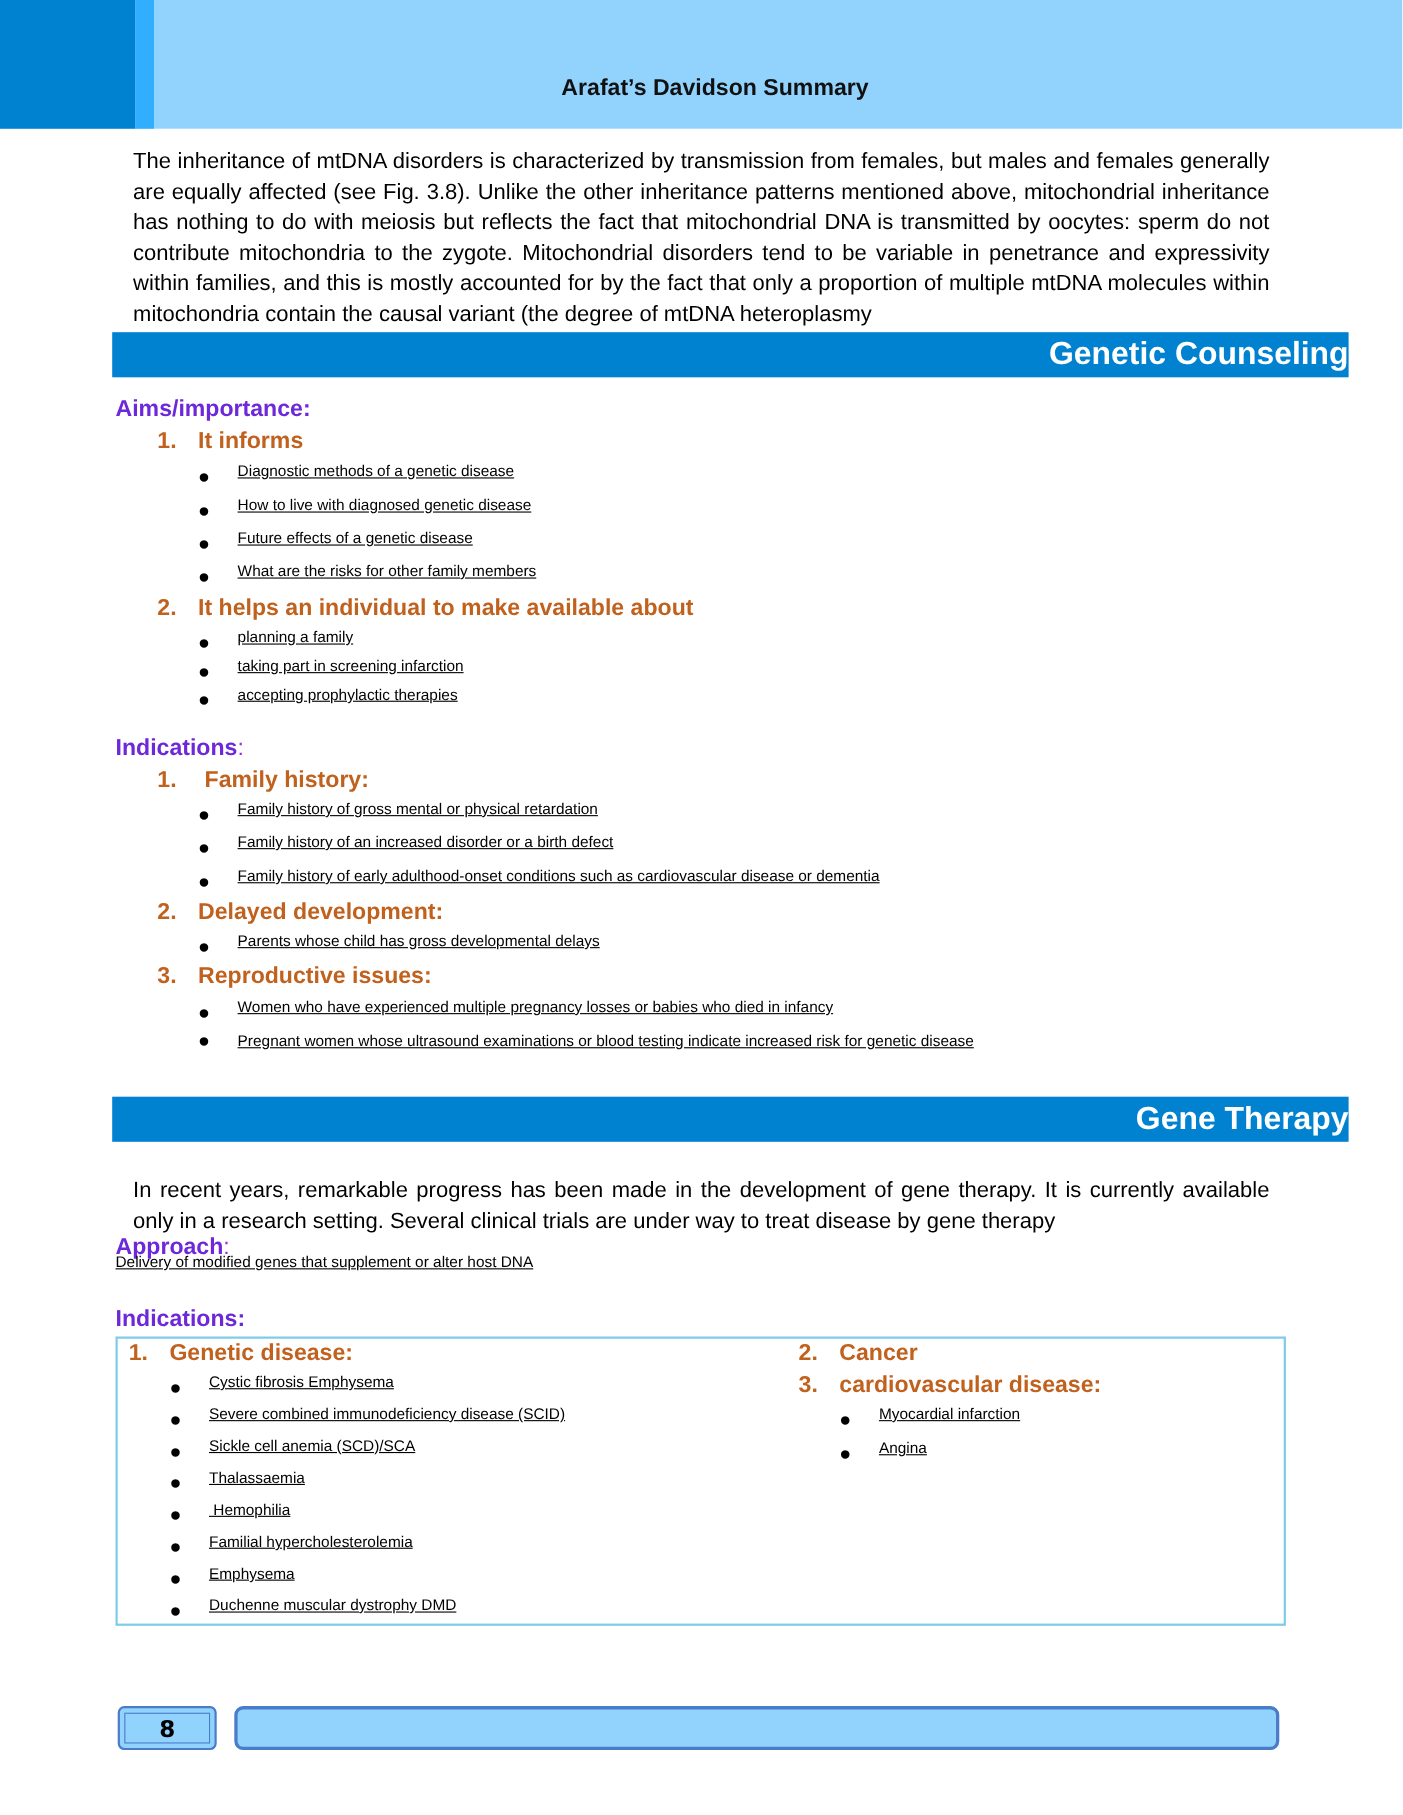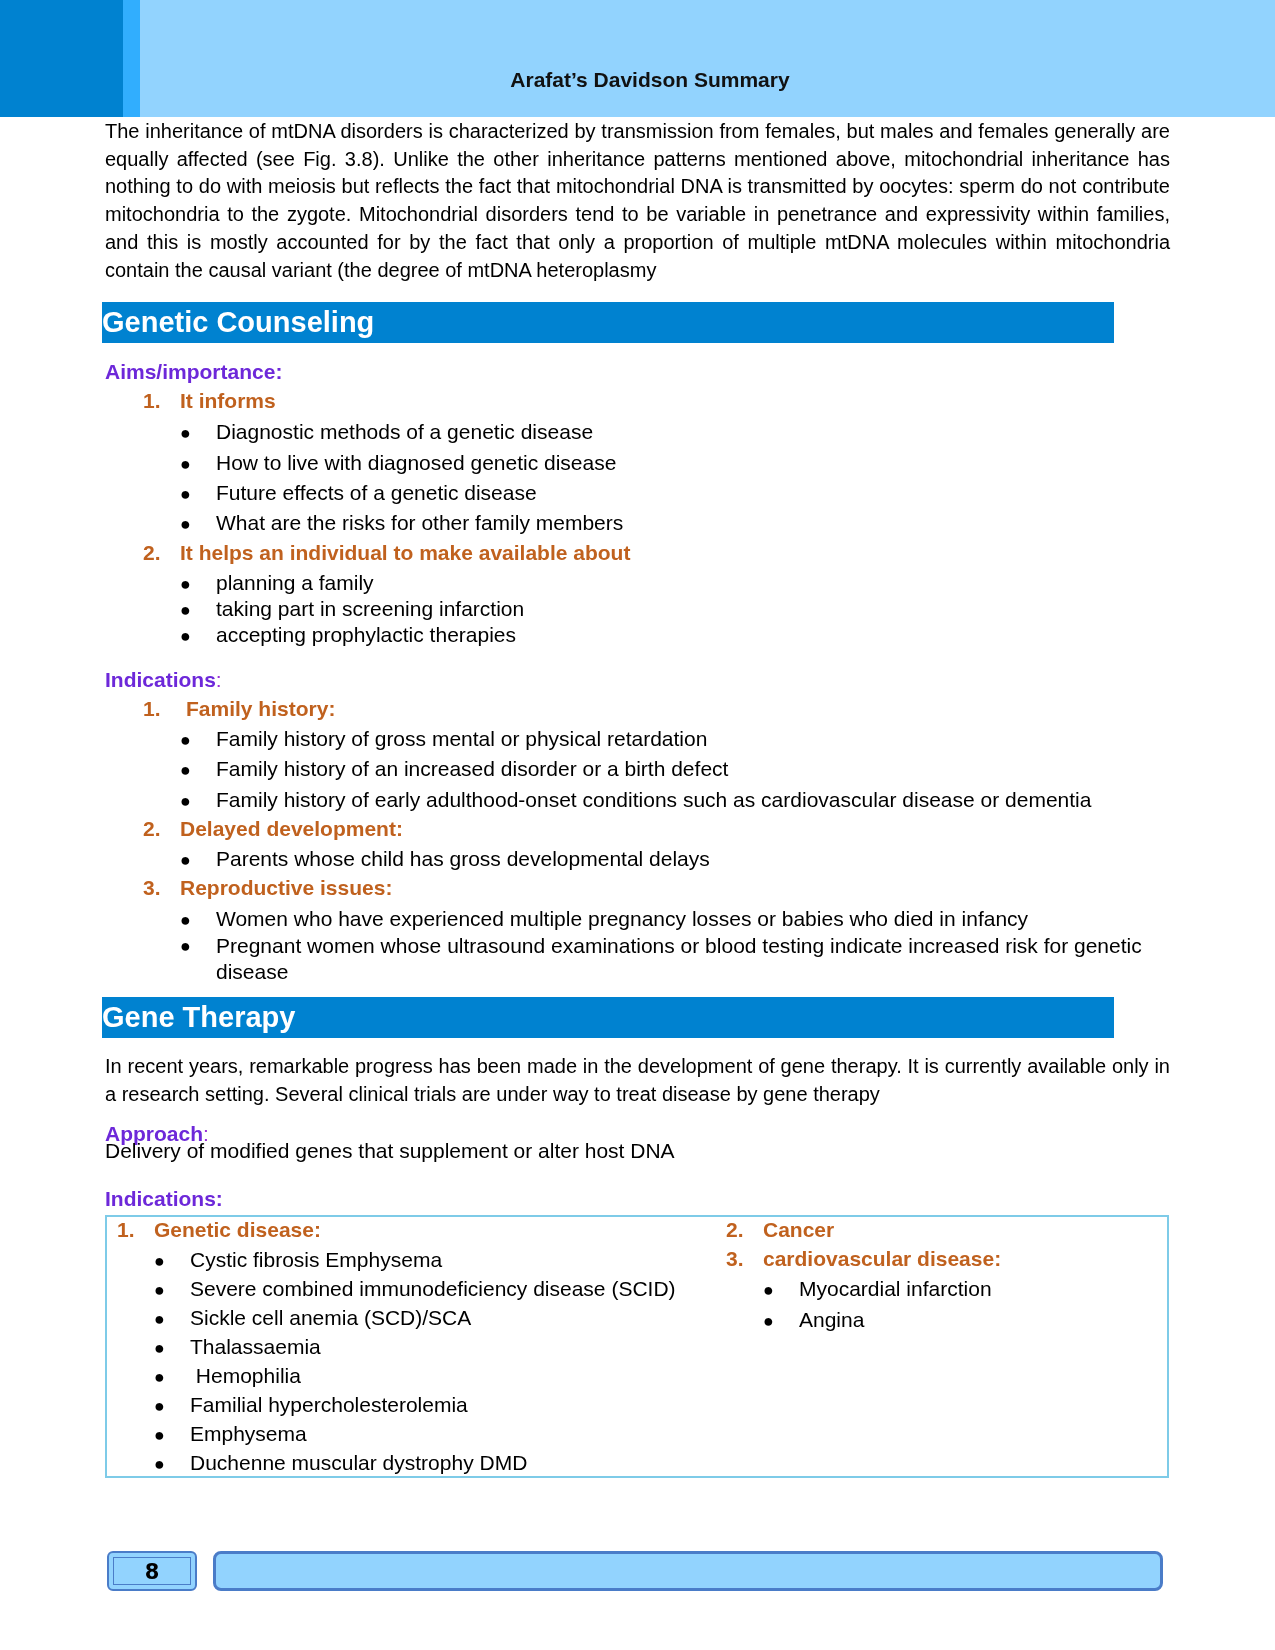--- a/index.html
+++ b/index.html
@@ -10,37 +10,37 @@
   }
   .header-band { position: absolute; left: 0; top: 0; width: 1275px; height: 117px; background: #92d3fe; }
   .header-block { position: absolute; left: 0; top: 0; width: 123px; height: 117px; background: #0082d0; }
   .header-stripe { position: absolute; left: 123px; top: 0; width: 17px; height: 117px; background: #31aefe; }
   .header-title {
     position: absolute; left: 0; width: 1300px; top: 68px; text-align: center;
     font-size: 21px; font-weight: bold; color: #111;
   }
 
   .content { position: absolute; left: 105px; top: 118px; width: 1065px; }
-  p.body { margin: 0; font-size: 20px; line-height: 27.7px; text-align: justify; }
+  p.body { margin: 16px; font-size: 20px; line-height: 27.7px; text-align: justify; }
 
   .section-bar {
-    position: absolute; left: 102px; width: 1012px; height: 41px;
+    position: absolute; left: 102px; width: 1124px; height: 41px;
     background: #0082d0; color: #fff; font-weight: bold; font-size: 29px;
-    text-align: left; line-height: 41px;
+    text-align: right; line-height: 41px;
   }
   .purple { color: #6d28d9; font-weight: bold; font-size: 21px; }
   .purple-colon { color: #9b2fd8; font-size: 21px; }
   .orange { color: #c0611e; font-weight: bold; font-size: 21px; }
 
   .abs { position: absolute; }
   .num-row { position: absolute; display: flex; }
   .num-row .n { width: 37px; }
   .bullet-row { position: absolute; display: flex; font-size: 21px; }
   .bullet-row .dot { width: 36px; font-size: 18px; line-height: 26px; }
-  .txt { font-size: 21px; }
+  .txt { font-size: 14px; text-decoration: underline; }
 
   .ind-box {
     position: absolute; left: 105px; top: 1215px; width: 1064px; height: 263px;
     border: 2px solid #7ecbe8; box-sizing: border-box;
   }
   .footer-page {
     position: absolute; left: 107px; top: 1551px; width: 90px; height: 40px;
     background: #92d3fe; border: 2px solid #4a7cc8; border-radius: 6px; box-sizing: border-box;
   }
   .footer-page-inner {

